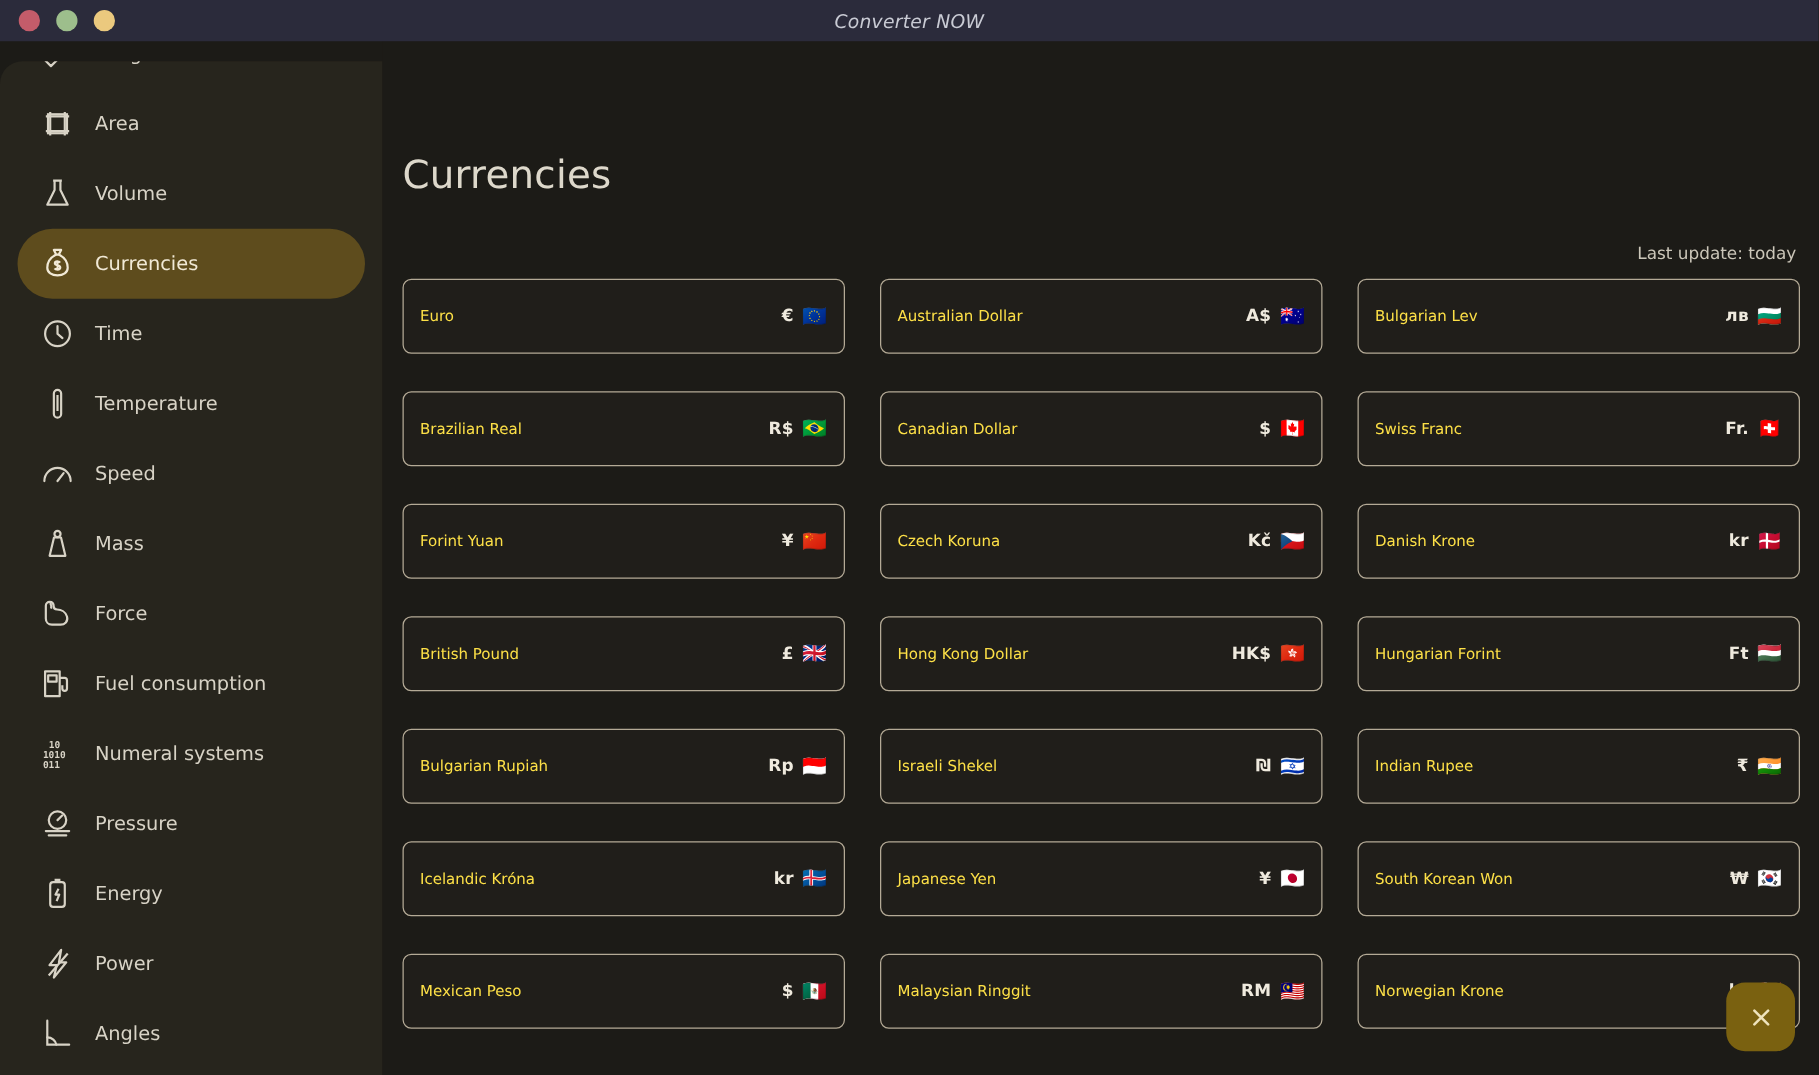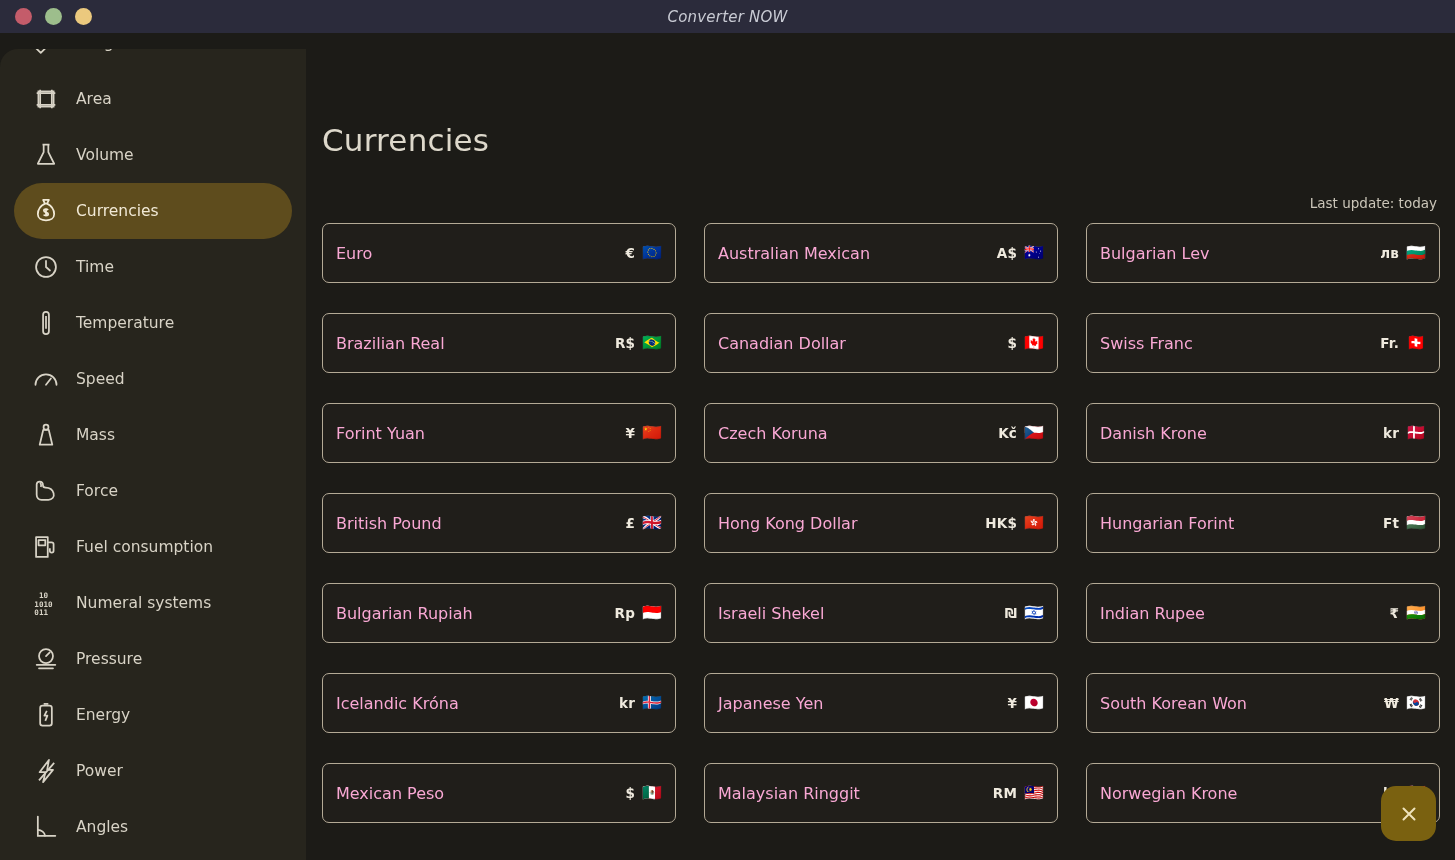--- a/index.html
+++ b/index.html
@@ -74,21 +74,21 @@
     grid-template-columns:repeat(3, 354px);
     column-gap:28px; row-gap:30px;
   }
   .cur-card {
     height:60px; border:1px solid #b4aa96; border-radius:7px;
     background:#201e1a;
     display:flex; align-items:center; justify-content:space-between;
     padding:0 13px 0 13px;
     cursor:pointer;
   }
-  .cur-name { font-size:16px; color:#f9a8d4; }
+  .cur-name { font-size:12px; color:#fde047; }
   .cur-right { display:flex; align-items:center; gap:7px; }
   .cur-sym { font-size:13.5px; color:#efeade; font-weight:700; letter-spacing:.2px; }
   .cur-flag { font-size:16px; line-height:1; }
 
   
   .fab {
     position:absolute; right:19px; bottom:19px;
     width:55px; height:55px; border-radius:15px;
     background:#7a6110; border:none;
     display:flex; align-items:center; justify-content:center;
@@ -281,21 +281,21 @@
     <div class="last-update">Last update: today</div>
     <div class="grid">
         <div class="cur-card">
           <span class="cur-name">Euro</span>
           <span class="cur-right">
             <span class="cur-sym">€</span>
             <span class="cur-flag">🇪🇺</span>
           </span>
         </div>
         <div class="cur-card">
-          <span class="cur-name">Australian Mexican</span>
+          <span class="cur-name">Australian Dollar</span>
           <span class="cur-right">
             <span class="cur-sym">A$</span>
             <span class="cur-flag">🇦🇺</span>
           </span>
         </div>
         <div class="cur-card">
           <span class="cur-name">Bulgarian Lev</span>
           <span class="cur-right">
             <span class="cur-sym">лв</span>
             <span class="cur-flag">🇧🇬</span>

